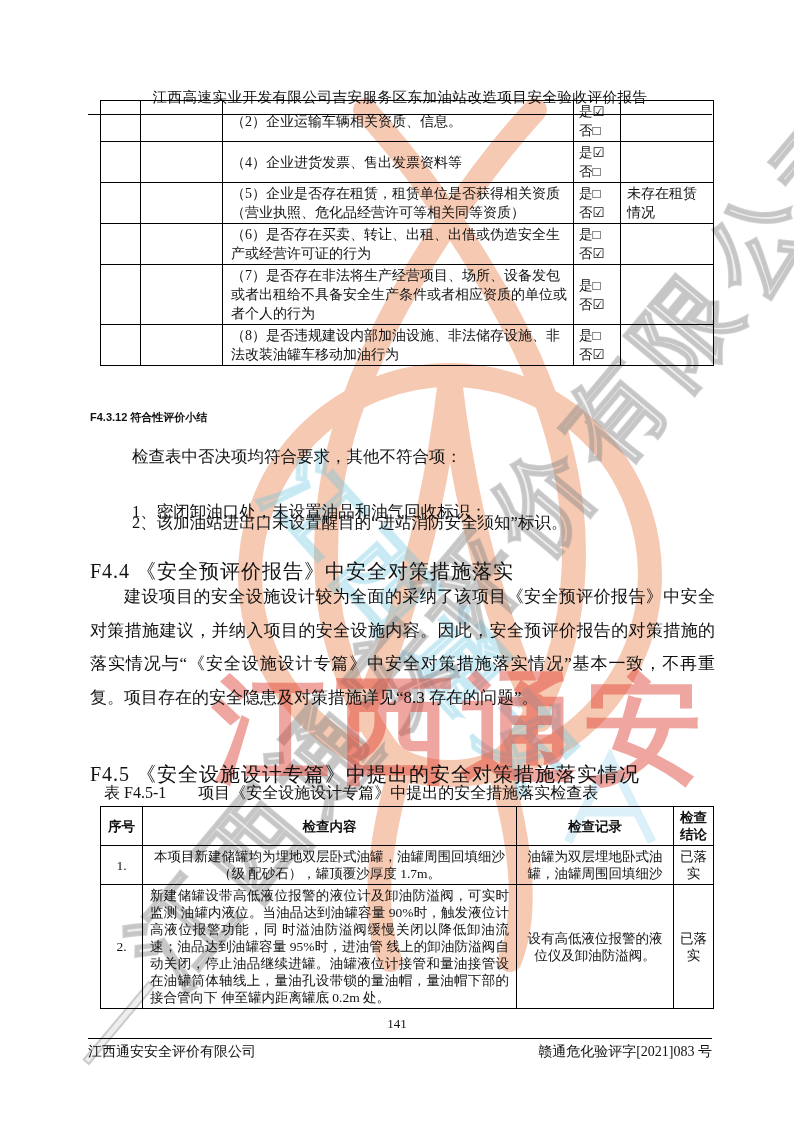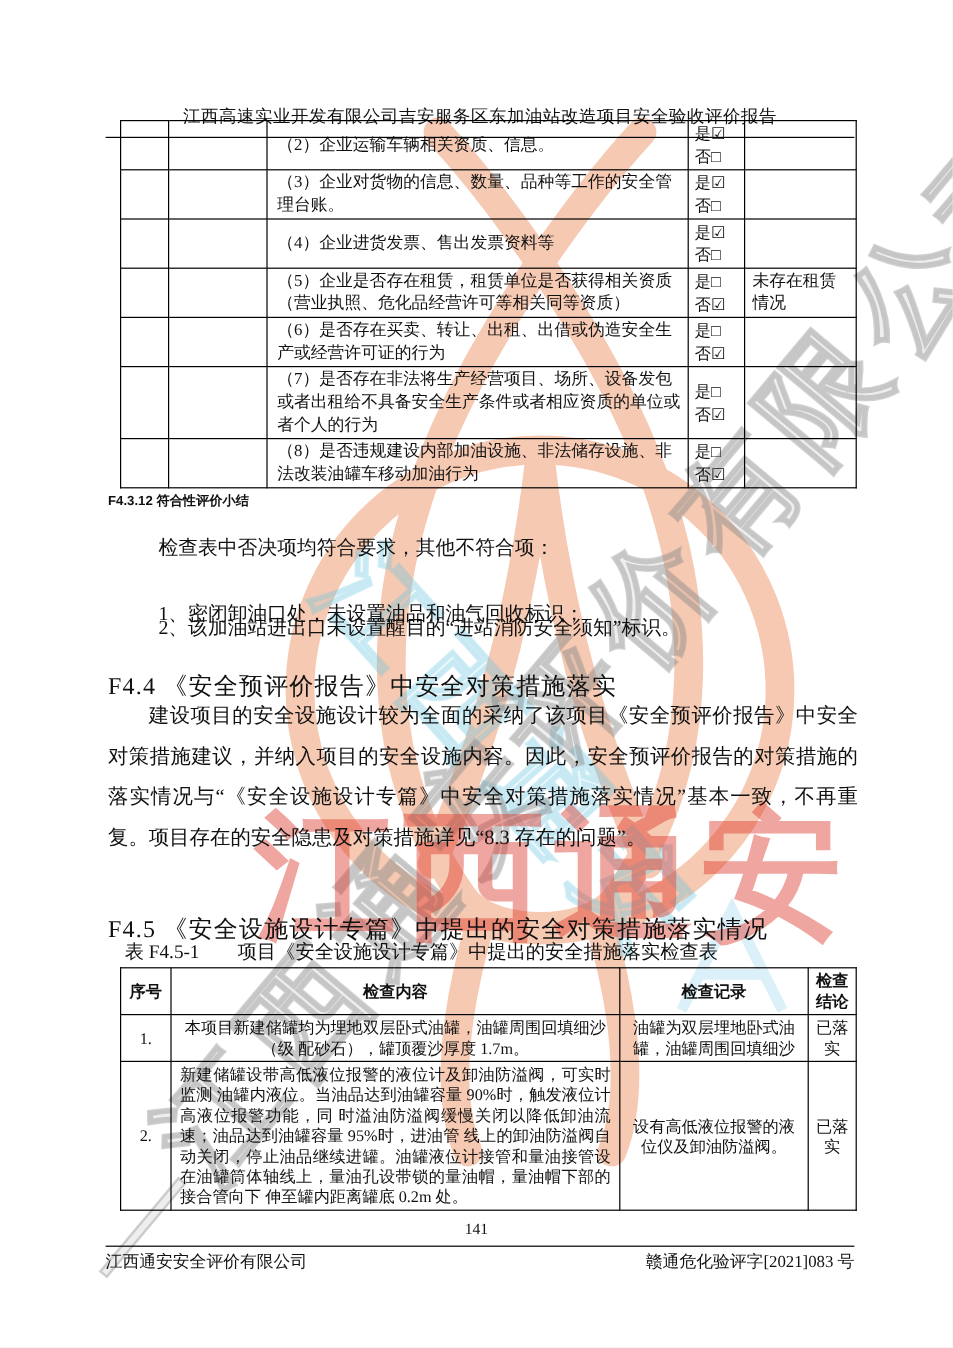--- a/index.html
+++ b/index.html
@@ -108,30 +108,20 @@
           <td class="c-content">（2）企业运输车辆相关资质、信息。</td>
           <td class="c-yn">
             <div>是☑</div>
             <div>否□</div>
           </td>
           <td class="c-remark"></td>
         </tr>
         <tr>
           <td></td>
           <td></td>
-          <td class="c-content">（3）企业对货物的信息、数量、品种等工作的安全管理台账。</td>
-          <td class="c-yn">
-            <div>是☑</div>
-            <div>否□</div>
-          </td>
-          <td class="c-remark"></td>
-        </tr>
-        <tr>
-          <td></td>
-          <td></td>
           <td class="c-content">（4）企业进货发票、售出发票资料等</td>
           <td class="c-yn">
             <div>是☑</div>
             <div>否□</div>
           </td>
           <td class="c-remark"></td>
         </tr>
         <tr>
           <td></td>
           <td></td>

